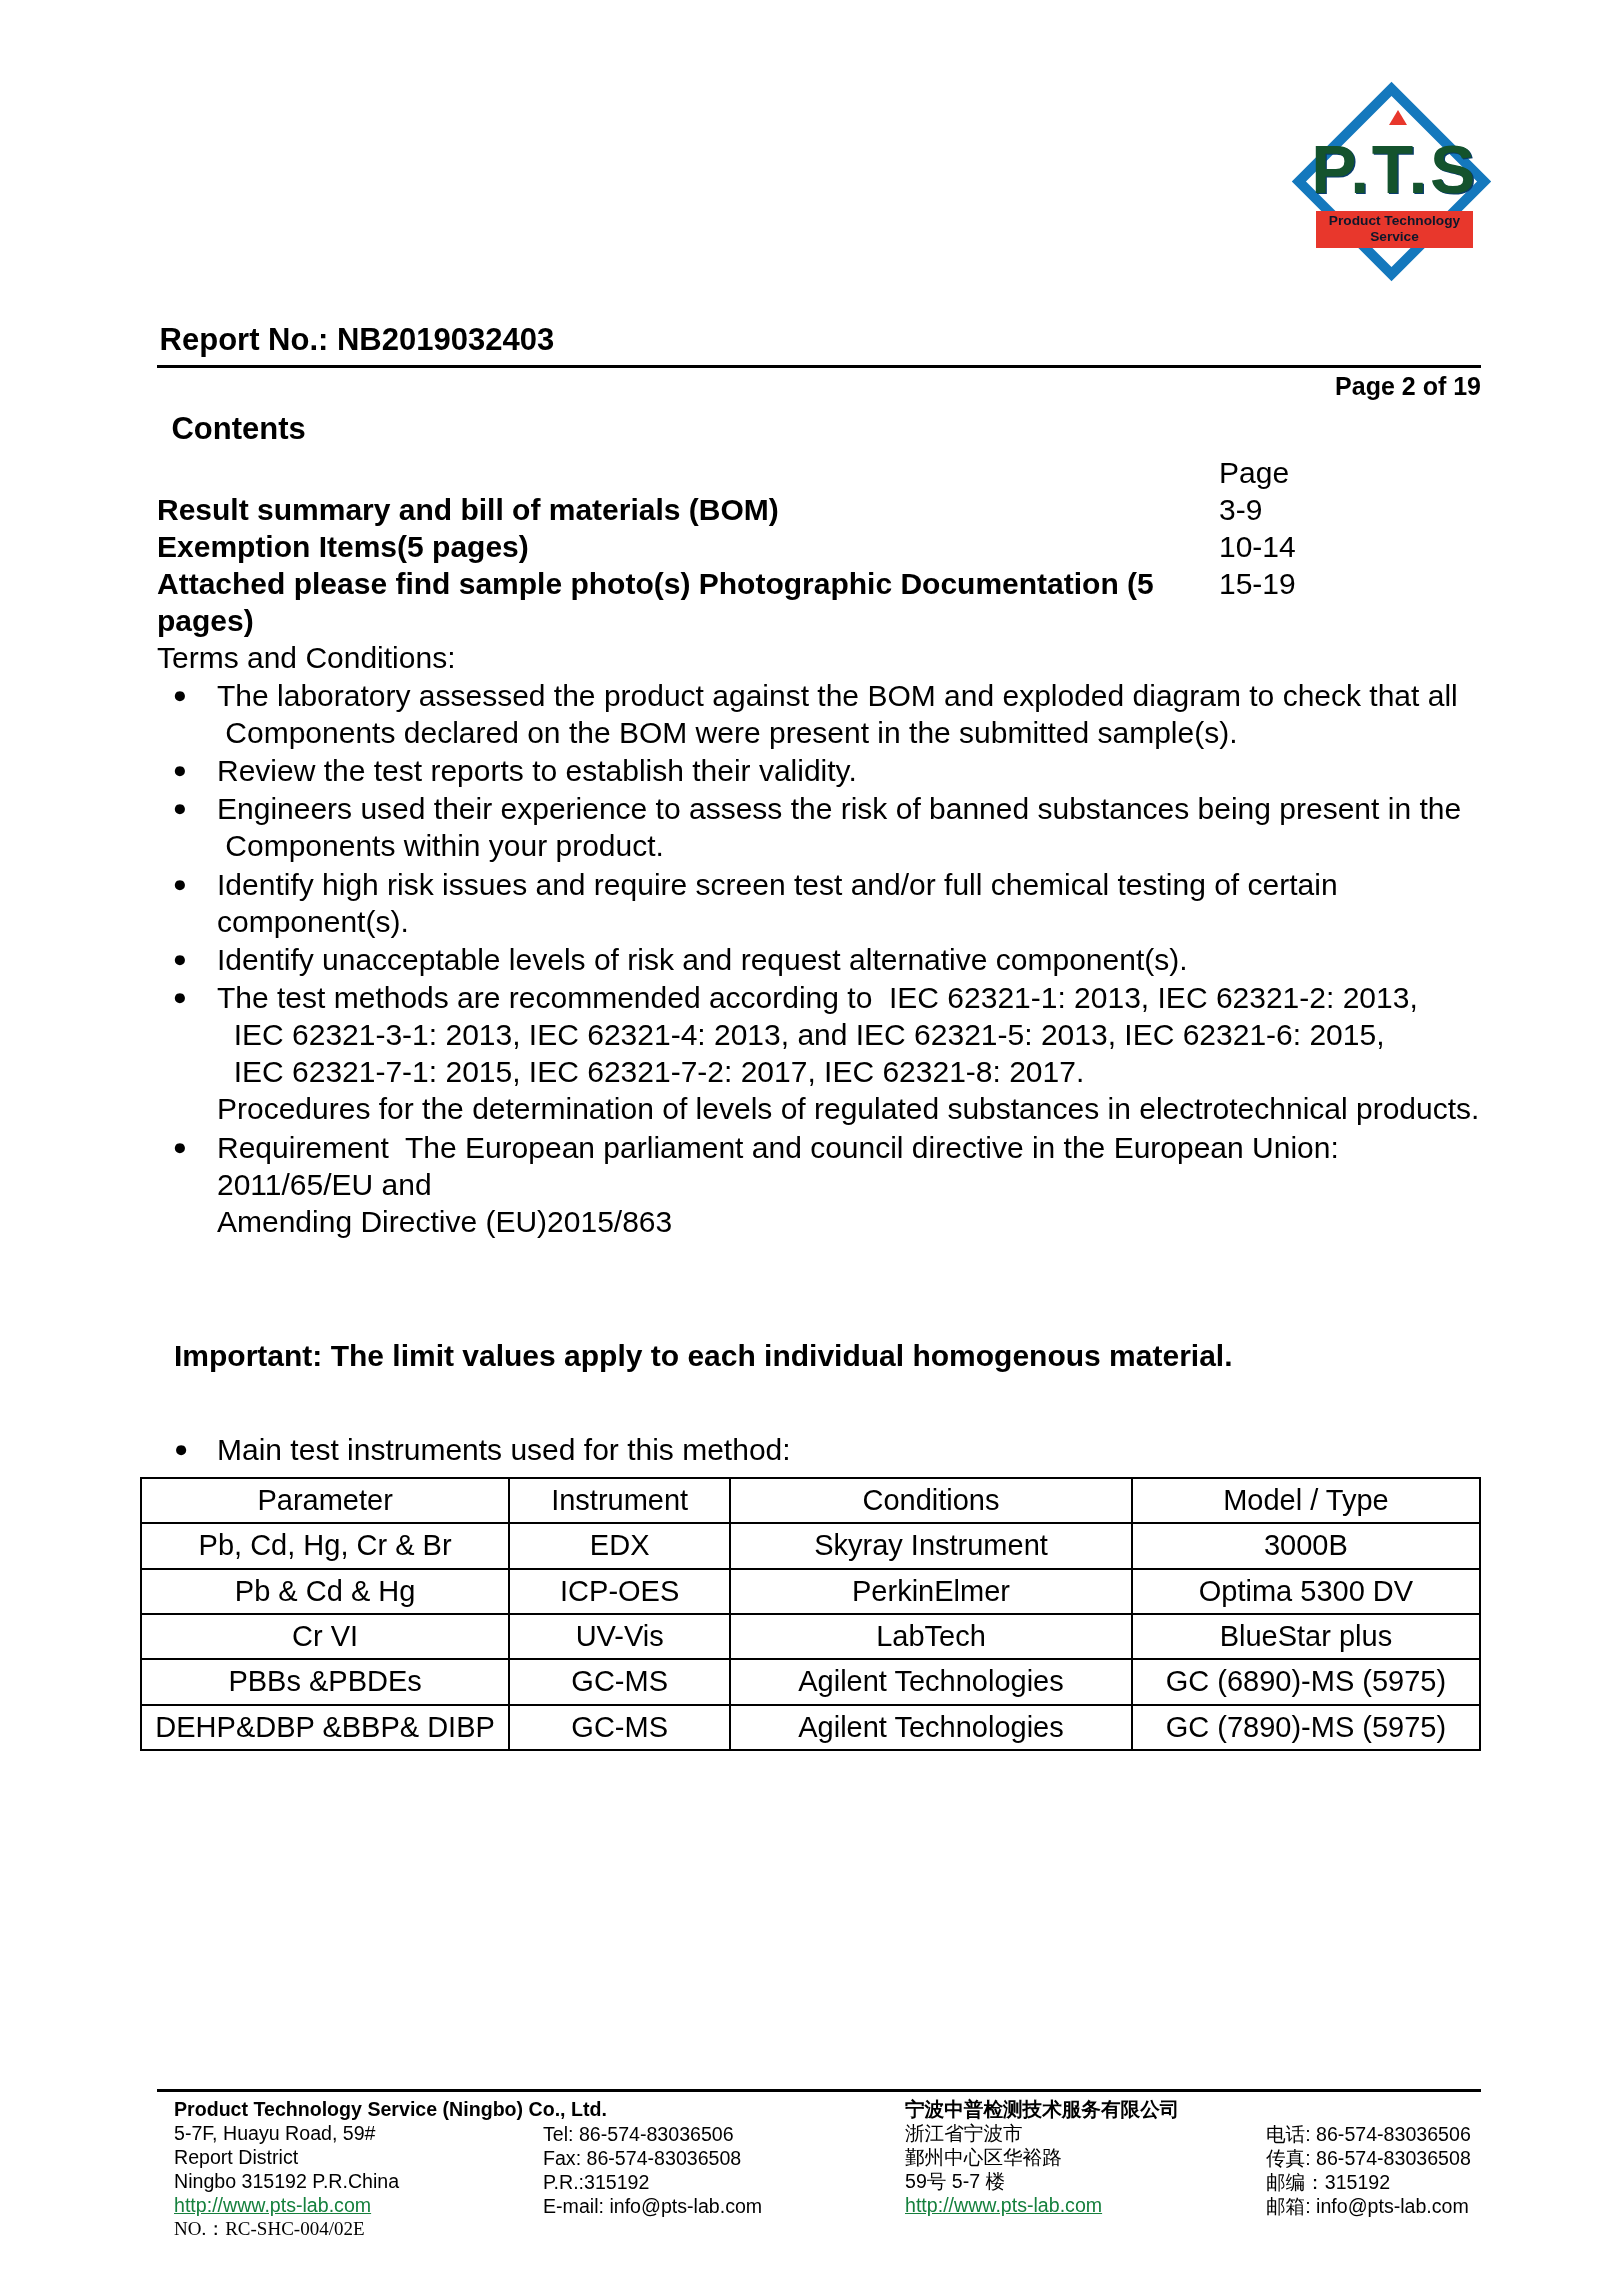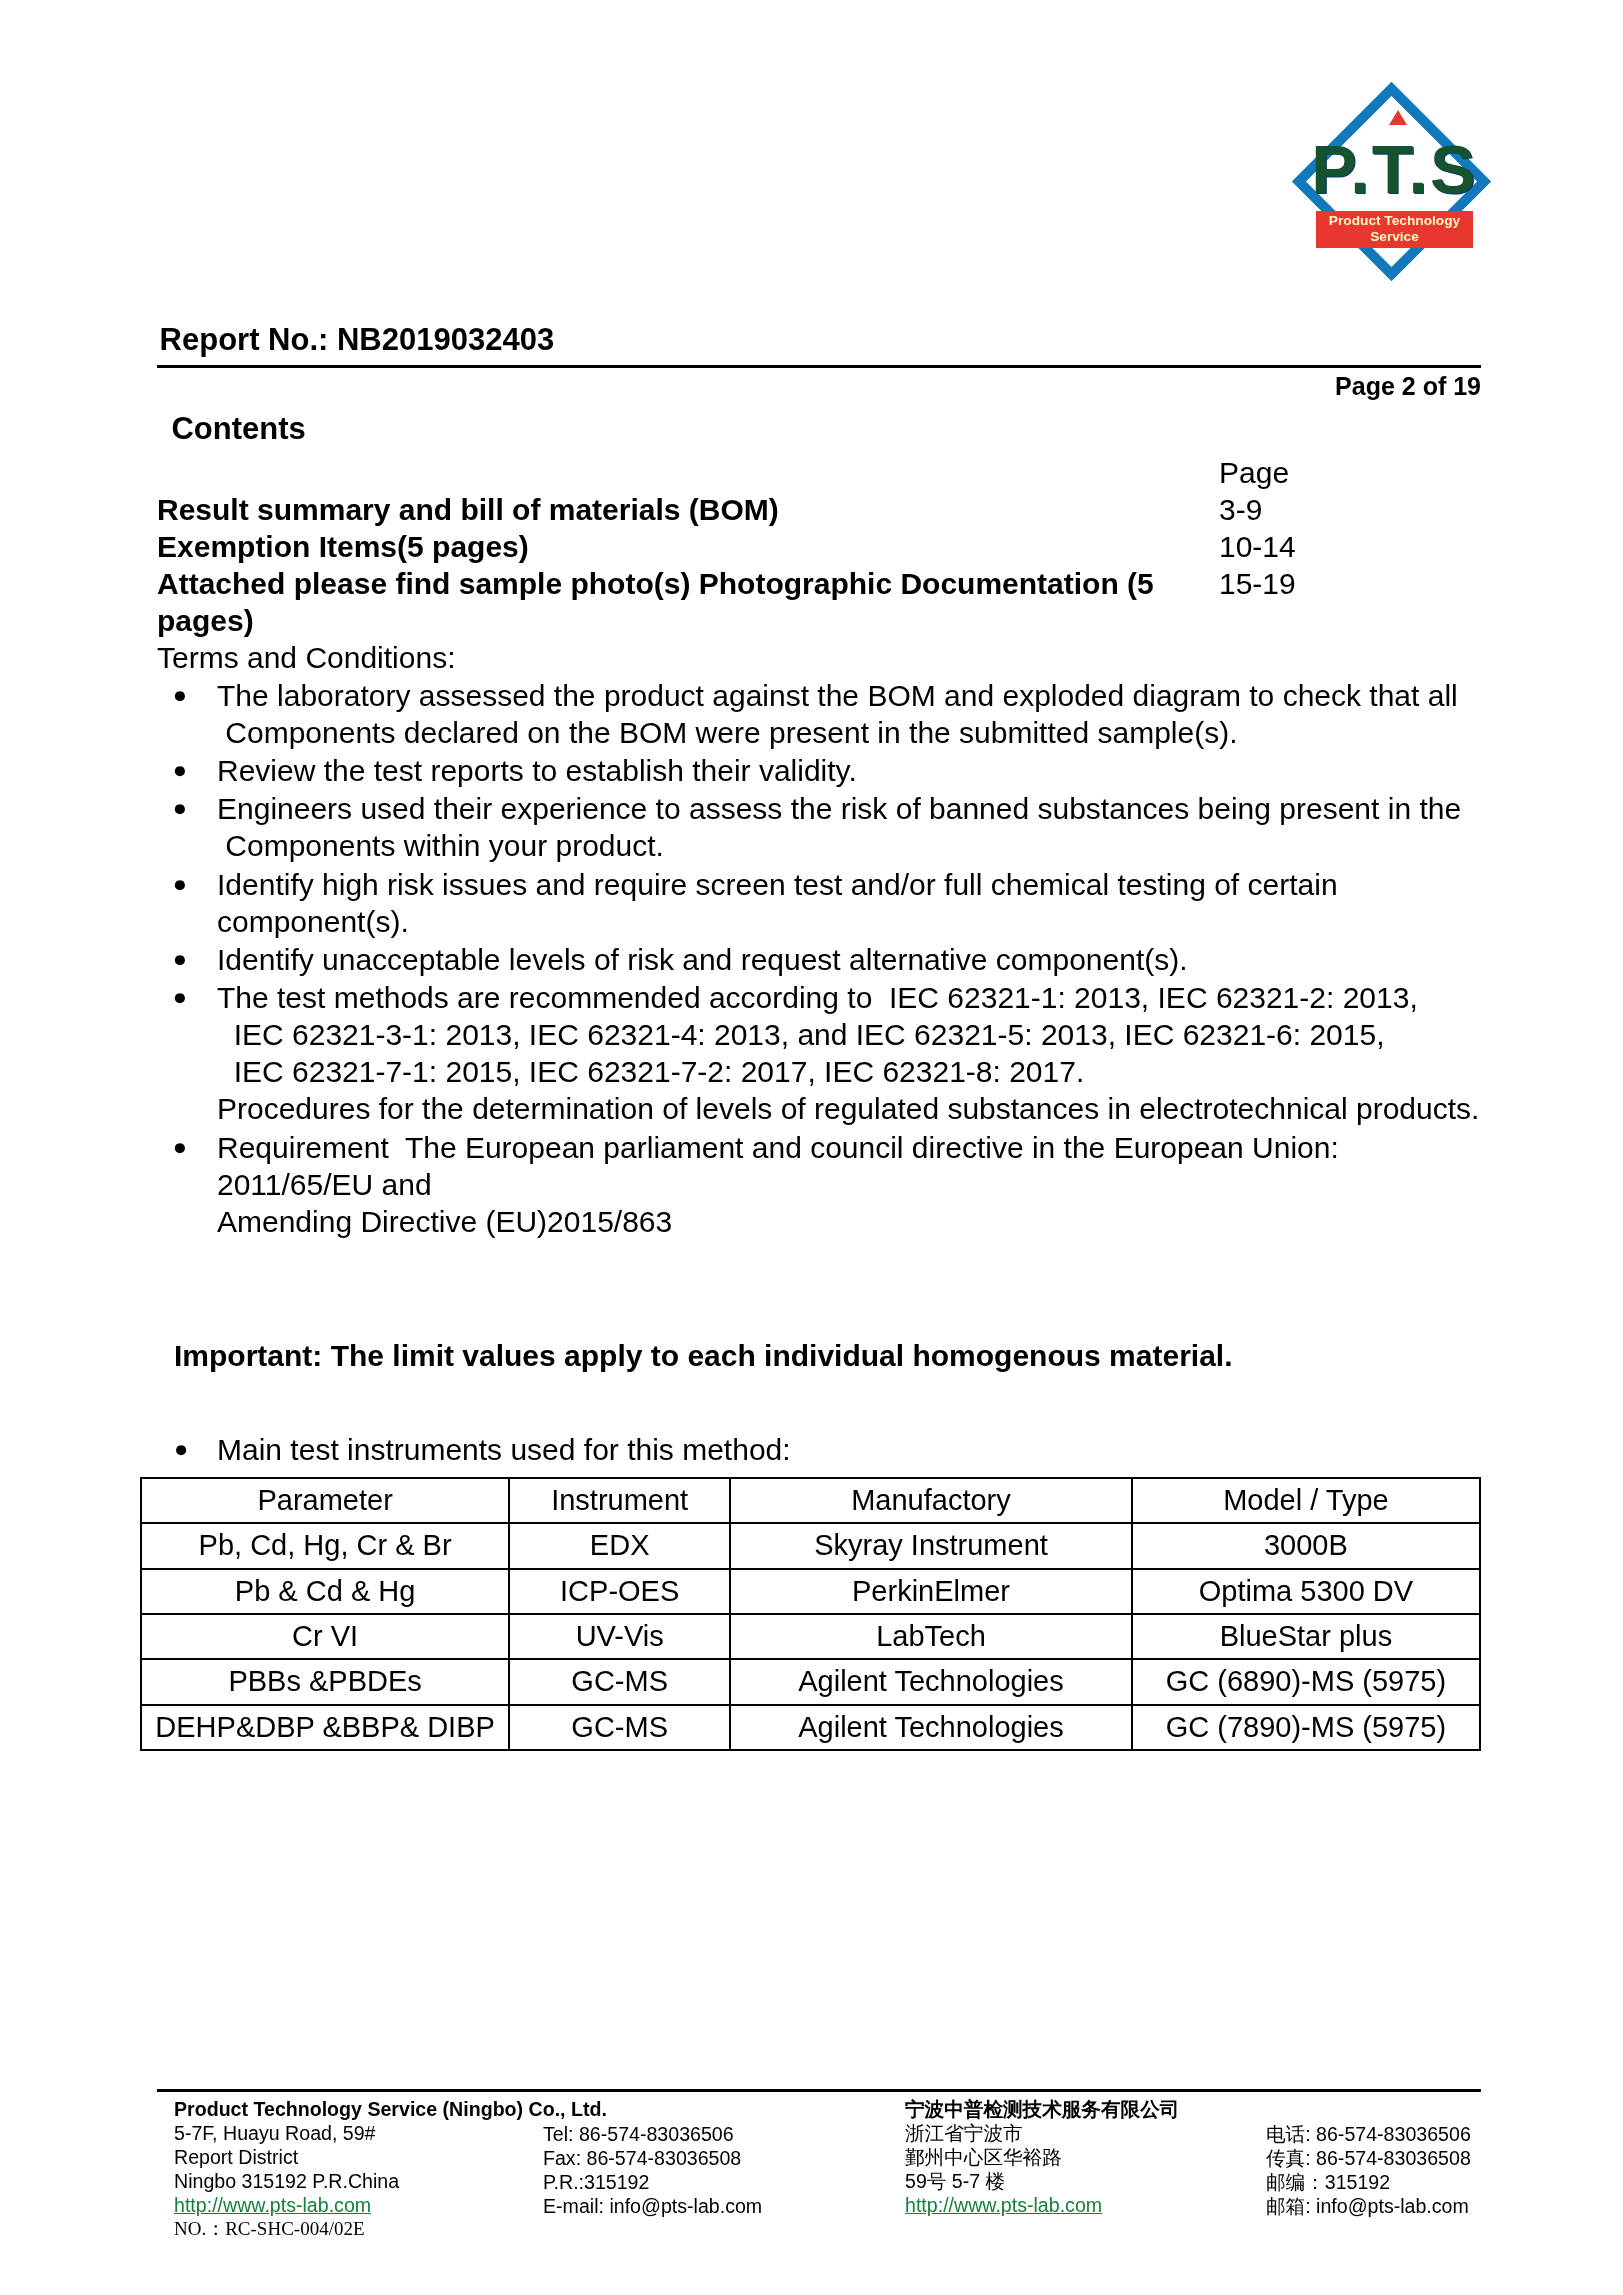--- a/index.html
+++ b/index.html
@@ -33,21 +33,21 @@
   }
   .logo-accent {
     position:absolute; top:38px; left:109px;
     width:0; height:0; z-index:3;
     border-left:9.2px solid transparent;
     border-right:9.2px solid transparent;
     border-bottom:15.7px solid #e8372c;
   }
   .logo-tagline {
     position:absolute; top:139px; left:36px; width:157px;
-    background:#e8372c; color:#fef9c3;
+    background:#e8372c; color:#0f172a;
     font-size:13.7px; font-weight:bold; line-height:16.4px;
     text-align:center; padding:2px 1.3px; z-index:2;
   }
 
   
   .content { position:absolute; left:157px; top:322px; width:1324px; }
 
   .report-no {
     font-size:31px; font-weight:bold; padding-left:2.6px;
     padding-bottom:6.5px; border-bottom:3.3px solid #000;
@@ -198,21 +198,21 @@
     <div class="instruments-intro">
       <span class="bullet-glyph">●</span>
       <span class="intro-text">Main test instruments used for this method:</span>
     </div>
 
     <table class="instruments">
       <thead>
         <tr>
           <th class="col-param">Parameter</th>
           <th class="col-instr">Instrument</th>
-          <th class="col-manu">Manufactory</th>
+          <th class="col-manu">Conditions</th>
           <th class="col-model">Model / Type</th>
         </tr>
       </thead>
       <tbody>
         <tr>
           <td>Pb, Cd, Hg, Cr &amp; Br</td>
           <td>EDX</td>
           <td>Skyray Instrument</td>
           <td>3000B</td>
         </tr>

